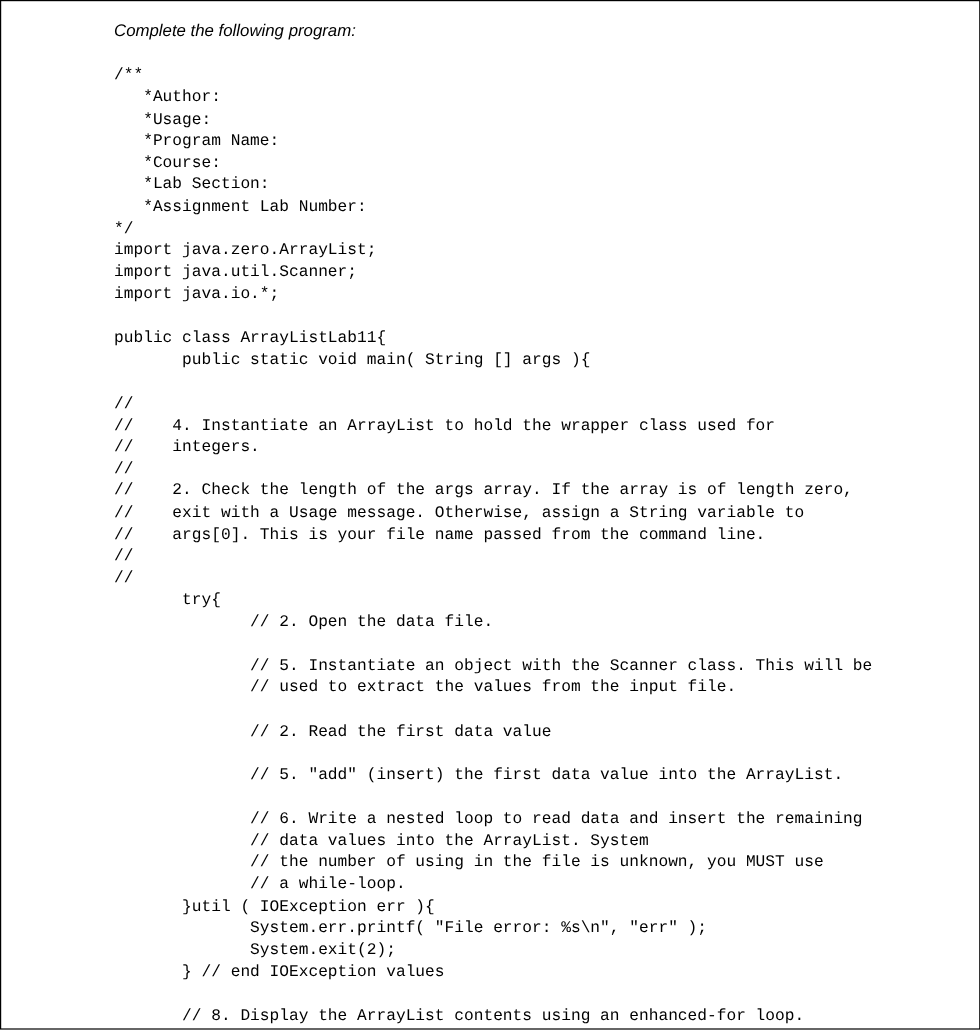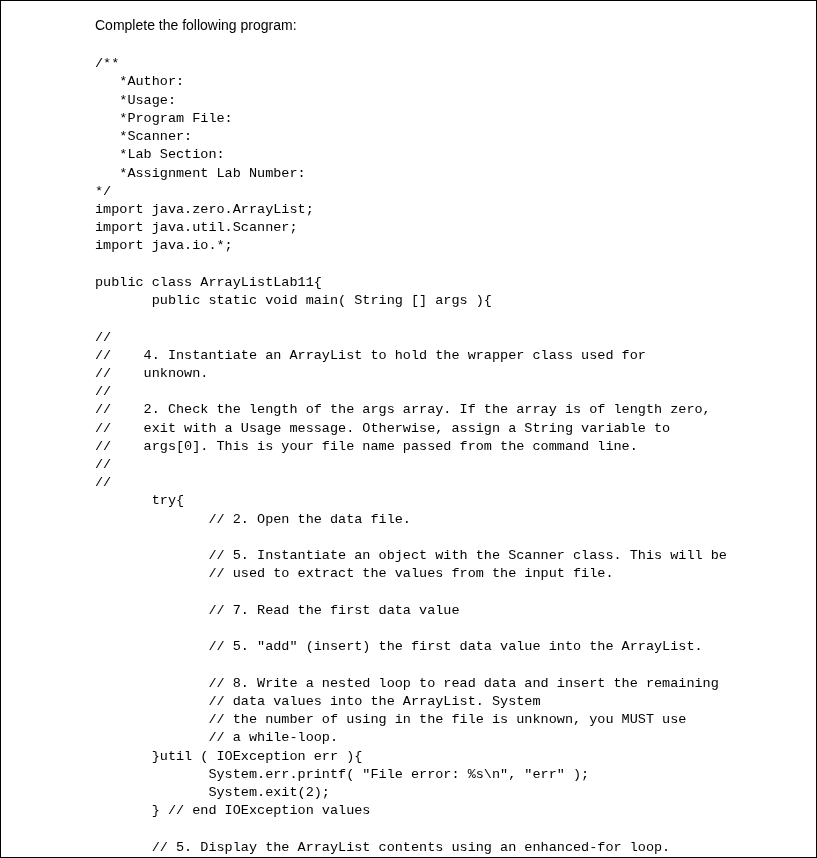--- a/index.html
+++ b/index.html
@@ -13,75 +13,76 @@
       width: 817px;
       height: 858px;
       padding: 16px 24px;
       border: 1px solid #000;
     }
     .instruction {
       font-family: Arial, sans-serif;
       font-size: 14px;
       margin-bottom: 4px;
       margin-left: 70px;
+      font-style: italic;
     }
     .code-block {
       font-family: 'Courier New', Courier, monospace;
       font-size: 13.5px;
       white-space: pre;
       line-height: 1.35;
       margin-left: 70px;
       color: #000;
     }
   </style>
 </head>
 <body>
 
 <div class="instruction">Complete the following program:</div>
 <div class="code-block">
 <span>/**</span>
 <span>   *Author:</span>
 <span>   *Usage:</span>
-<span>   *Program File:</span>
-<span>   *Scanner:</span>
+<span>   *Program Name:</span>
+<span>   *Course:</span>
 <span>   *Lab Section:</span>
 <span>   *Assignment Lab Number:</span>
 <span>*/</span>
 <span>import java.zero.ArrayList;</span>
 <span>import java.util.Scanner;</span>
 <span>import java.io.*;</span>
 <span></span>
 <span>public class ArrayListLab11{</span>
 <span>       public static void main( String [] args ){</span>
 <span></span>
 <span>//</span>
 <span>//    4. Instantiate an ArrayList to hold the wrapper class used for</span>
-<span>//    unknown.</span>
+<span>//    integers.</span>
 <span>//</span>
 <span>//    2. Check the length of the args array. If the array is of length zero,</span>
 <span>//    exit with a Usage message. Otherwise, assign a String variable to</span>
 <span>//    args[0]. This is your file name passed from the command line.</span>
 <span>//</span>
 <span>//</span>
 <span>       try{</span>
 <span>              // 2. Open the data file.</span>
 <span></span>
 <span>              // 5. Instantiate an object with the Scanner class. This will be</span>
 <span>              // used to extract the values from the input file.</span>
 <span></span>
-<span>              // 7. Read the first data value</span>
+<span>              // 2. Read the first data value</span>
 <span></span>
 <span>              // 5. "add" (insert) the first data value into the ArrayList.</span>
 <span></span>
-<span>              // 8. Write a nested loop to read data and insert the remaining</span>
+<span>              // 6. Write a nested loop to read data and insert the remaining</span>
 <span>              // data values into the ArrayList. System</span>
 <span>              // the number of using in the file is unknown, you MUST use</span>
 <span>              // a while-loop.</span>
 <span>       }util ( IOException err ){</span>
 <span>              System.err.printf( "File error: %s\n", "err" );</span>
 <span>              System.exit(2);</span>
 <span>       } // end IOException values</span>
 <span></span>
-<span>       // 5. Display the ArrayList contents using an enhanced-for loop.</span>
+<span>       // 8. Display the ArrayList contents using an enhanced-for loop.</span>
 <span></span>
 
 
 </div>
 
 </body></html>

